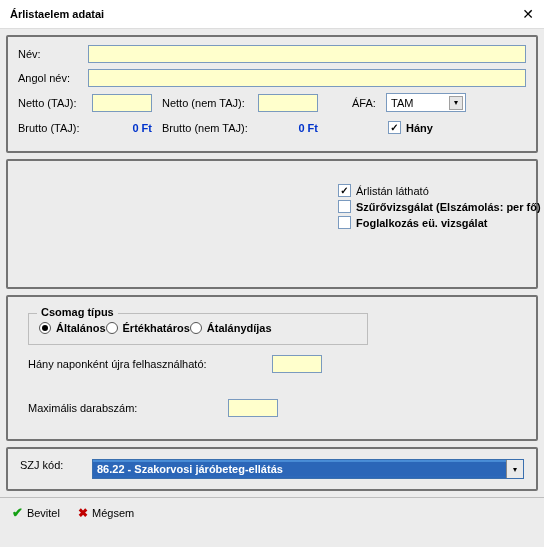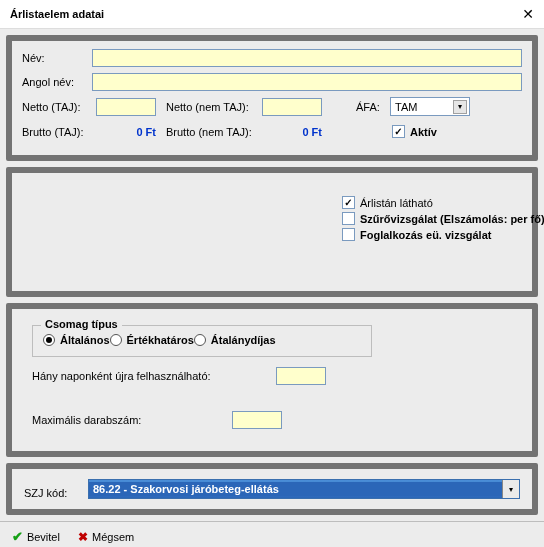--- a/index.html
+++ b/index.html
@@ -1,20 +1,20 @@
 <!DOCTYPE html>
 <html><head>
 <meta charset="utf-8">
 <style>
   * { box-sizing: border-box; font-family: Tahoma, Arial, sans-serif; font-size: 11px; color: #000; }
   body { margin: 0; background: #ececec; width: 544px; height: 547px; overflow: hidden; }
   .titlebar { display: flex; justify-content: space-between; align-items: center; padding: 6px 10px; background: #fff; border-bottom: 1px solid #ddd; }
   .titlebar .title { font-weight: bold; }
   .close { font-size: 14px; cursor: default; }
-  .panel { border: 6px solid #737373; border-radius: 2px; margin: 6px; padding: 8px 10px; background: #ececec; }
+  .panel { border: 2px solid #737373; border-radius: 2px; margin: 6px; padding: 8px 10px; background: #ececec; }
   .row { display: flex; align-items: center; margin-bottom: 6px; }
   .lbl { white-space: nowrap; }
   .lbl.w60 { width: 70px; }
   .input { background: #ffffcc; border: 1px solid #7a9abf; height: 18px; padding: 1px 3px; }
   .input.full { flex: 1; }
   .input.small { width: 60px; }
   .val0 { color: #0033cc; font-weight: bold; text-align: right; width: 60px; display: inline-block; }
   .select { background: #fff; border: 1px solid #7a9abf; height: 19px; width: 80px; display: flex; align-items: center; justify-content: space-between; padding: 0 2px 0 4px; }
   .selbtn { width: 14px; height: 14px; background: #e6e6e6; border: 1px solid #a0a0a0; display:flex; align-items:center; justify-content:center; font-size:8px;}
   .chkrow { display: flex; align-items: center; margin: 3px 0; }
@@ -64,21 +64,21 @@
     </div>
   </div>
   <div class="row" style="gap:4px;">
     <span class="lbl" style="width:70px">Brutto (TAJ):</span>
     <span class="val0">0 Ft</span>
     <span class="lbl" style="margin-left:6px; width:92px">Brutto (nem TAJ):</span>
     <span class="val0">0 Ft</span>
     <span style="margin-left:62px"></span>
     <div class="chkrow">
       <span class="chkbox checked"></span>
-      <span class="lbl" style="font-weight:bold">Aktív</span>
+      <span class="lbl" style="font-weight:bold">Hány</span>
     </div>
   </div>
 </div>
 
 <div class="panel" style="height:130px; display:flex; flex-direction:column; align-items:flex-start; padding-left:330px; padding-top:20px; position:relative;">
   <div style="position:absolute; left:330px; top:20px;">
     <div class="chkrow">
       <span class="chkbox checked"></span>
       <span class="lbl" style="font-weight:normal">Árlistán látható</span>
     </div>
@@ -116,21 +116,21 @@
     <span class="lbl" style="width:200px">Hány naponként újra felhasználható:</span>
     <div class="numinput"></div>
   </div>
   <div style="height:20px;"></div>
   <div class="row">
     <span class="lbl" style="width:200px">Maximális darabszám:</span>
     <div class="numinput"></div>
   </div>
 </div>
 
-<div class="panel" style="display:flex; align-items:flex-end; gap:8px; padding:10px 12px;">
+<div class="panel" style="display:flex; align-items:flex-start; gap:16px; padding:10px 12px;">
   <span class="lbl" style="width:56px">SZJ kód:</span>
   <div class="szjselect">
     <span class="seltext">86.22 - Szakorvosi járóbeteg-ellátás</span>
     <span class="selbtn2">▾</span>
   </div>
 </div>
 
 <div class="buttons">
   <div class="btn">
     <span class="icon-ok">✔</span>

